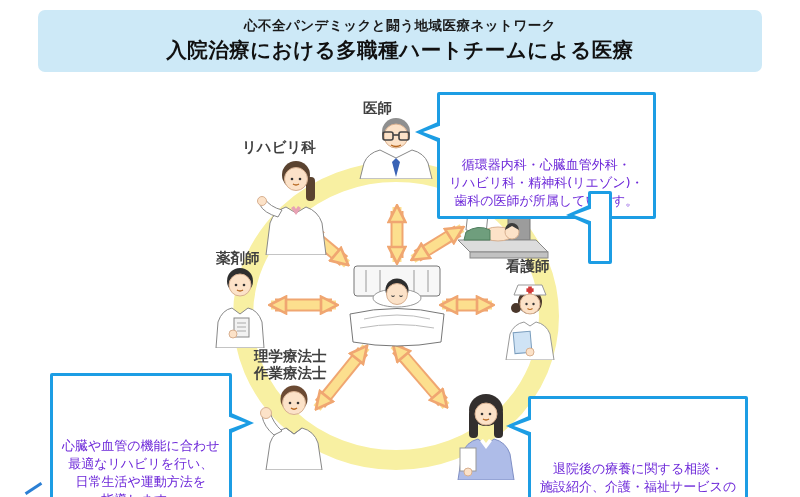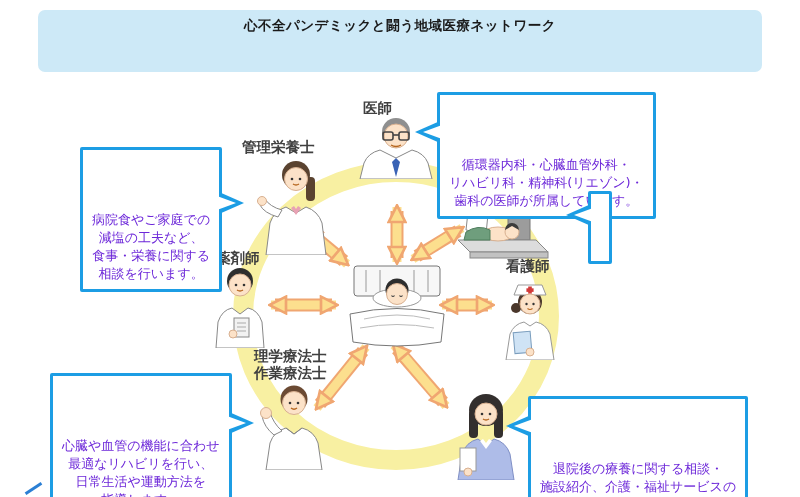--- a/index.html
+++ b/index.html
@@ -35,20 +35,21 @@
   .corner-accent{position:absolute;left:24px;top:487px;width:19px;height:3px;background:#2b7fd4;
                  transform:rotate(-33deg);z-index:1;}
 </style>
 </head>
 <body>
 
 <div class="canvas">
 
   <header class="band">
     <div class="subtitle">心不全パンデミックと闘う地域医療ネットワーク</div>
+    <h1 class="title">入院治療における多職種ハートチームによる医療</h1>
   </header>
 
   <svg class="diagram-svg" viewBox="0 0 800 497">
     <defs>
       <marker id="ah" viewBox="0 0 12 12" refX="10" refY="6" markerWidth="20" markerHeight="20" markerUnits="userSpaceOnUse" orient="auto-start-reverse">
         <path d="M1,1 L11,6 L1,11 Z" fill="#fcdf8e" stroke="#f0a671" stroke-width="1.6"></path>
       </marker>
     </defs>
     <ellipse cx="396" cy="316" rx="153" ry="144" fill="none" stroke="#f8f0a2" stroke-width="20"></ellipse>
     <g>
@@ -202,43 +203,35 @@
         <circle cx="52" cy="26" r="1.3" fill="#333"></circle>
       <path d="M45,31 Q48,33 51,31" stroke="#b5651d" fill="none" stroke-width="1.3"></path>
       <path d="M20,92 L24,66 Q28,54 40,51 L48,57 L56,51 Q68,54 72,66 L76,92 Z" fill="#aebce8" stroke="#7f8fc5"></path>
       <polygon points="42,53 48,61 54,53 51,51 48,55 45,51" fill="#fff"></polygon>
       <rect x="22" y="60" width="16" height="23" fill="#fff" stroke="#999"></rect>
       <circle cx="30" cy="84" r="4" fill="#fce2c8" stroke="#d8b090"></circle>
     </svg>
   </div>
 
   <div class="role-label" style="left:363px;top:100px">医師</div>
-  <div class="role-label" style="left:242px;top:139px">管理栄養士</div>
+  <div class="role-label" style="left:242px;top:139px">リハビリ科</div>
   <div class="role-label" style="left:455px;top:163px">臨床検査技師</div>
   <div class="role-label" style="left:216px;top:250px">薬剤師</div>
   <div class="role-label" style="left:506px;top:258px">看護師</div>
   <div class="role-label" style="left:254px;top:348px">理学療法士
 作業療法士</div>
 
   <div class="callout" style="left:437px;top:92px">
     <span class="tail tl-o" style="top:26px"></span>
     <span class="tail tl-i" style="top:30px"></span>
     <span>循環器内科・心臓血管外科・
 リハビリ科・精神科(リエゾン)・
 歯科の医師が所属しています。</span>
   </div>
 
-  <div class="callout" style="left:80px;top:147px">
-    <span class="tail tr-o" style="top:42px"></span>
-    <span class="tail tr-i" style="top:46px"></span>
-    <span>病院食やご家庭での
-減塩の工夫など、
-食事・栄養に関する
-相談を行います。</span>
-  </div>
 
   <div class="callout" style="left:588px;top:191px">
     <span class="tail tl-o" style="top:10px"></span>
     <span class="tail tl-i" style="top:14px"></span>
   </div>
 
 
 
   <div class="callout" style="left:50px;top:373px">
     <span class="tail tr-o" style="top:36px"></span>

